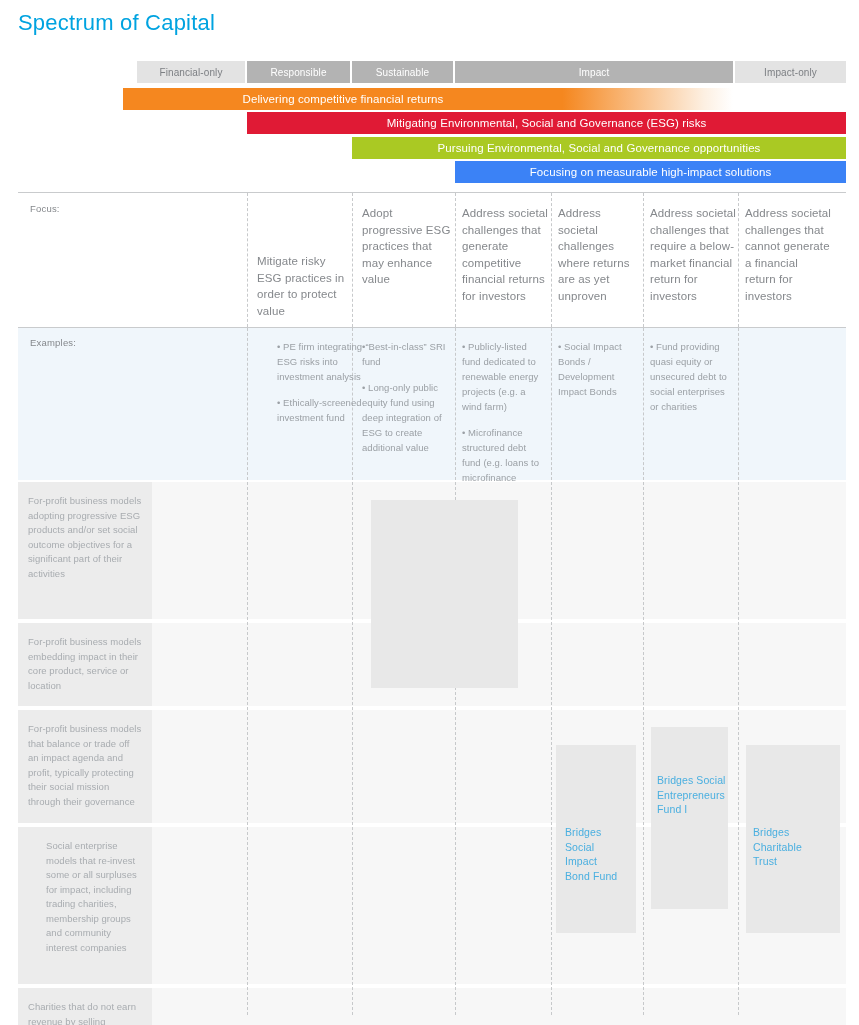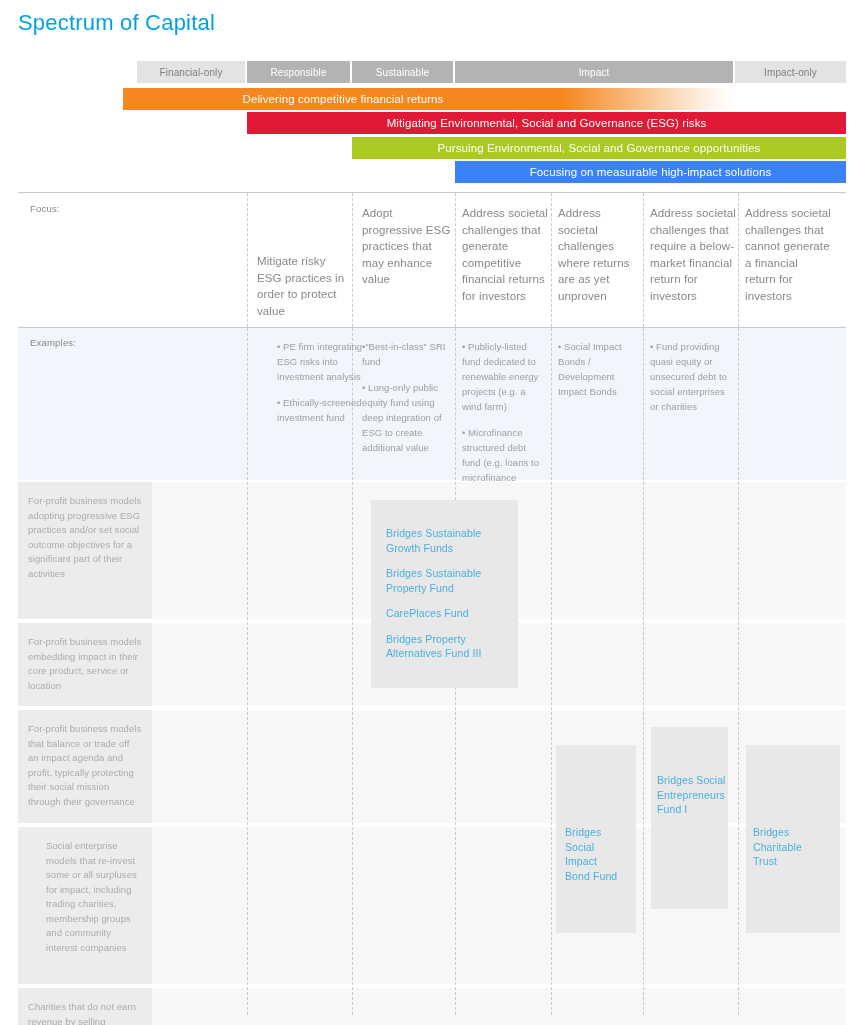--- a/index.html
+++ b/index.html
@@ -172,41 +172,35 @@
 </div>
 
 <div id="matrix">
 
   <div class="rowband" style="top:0px;height:137px;"></div>
   <div class="rowband" style="top:141px;height:83px;"></div>
   <div class="rowband" style="top:228px;height:113px;"></div>
   <div class="rowband" style="top:345px;height:157px;"></div>
   <div class="rowband" style="top:506px;height:64px;"></div>
 
-  <div class="rowlabelbox" style="top:0px;height:137px;">For-profit business models adopting progressive ESG practices and/or set social outcome objectives for a significant part of their activities</div>
+  <div class="rowlabelbox" style="top:0px;height:137px;">For-profit business models adopting progressive ESG products and/or set social outcome objectives for a significant part of their activities</div>
   <div class="rowlabelbox" style="top:141px;height:83px;">For-profit business models embedding impact in their core product, service or location</div>
   <div class="rowlabelbox" style="top:228px;height:113px;">For-profit business models that balance or trade off an impact agenda and profit, typically protecting their social mission through their governance</div>
   <div class="rowlabelbox" style="top:345px;height:157px;padding-left:28px;">Social enterprise models that re-invest some or all surpluses for impact, including trading charities, membership groups and community interest companies</div>
   <div class="rowlabelbox" style="top:506px;height:64px;">Charities that do not earn revenue by selling products or services</div>
 
   <div class="vguide" style="left:229px;top:0px;height:533px;"></div>
   <div class="vguide" style="left:334px;top:0px;height:533px;"></div>
   <div class="vguide" style="left:437px;top:0px;height:533px;"></div>
   <div class="vguide" style="left:533px;top:0px;height:533px;"></div>
   <div class="vguide" style="left:625px;top:0px;height:533px;"></div>
   <div class="vguide" style="left:720px;top:0px;height:533px;"></div>
 
   <div class="fundbox" style="left:353px;top:18px;width:147px;height:188px;"></div>
   <div class="fundbox" style="left:538px;top:263px;width:80px;height:188px;"></div>
   <div class="fundbox" style="left:633px;top:245px;width:77px;height:182px;"></div>
   <div class="fundbox" style="left:728px;top:263px;width:94px;height:188px;"></div>
 
-  <div class="fundtext" style="left:368px;top:44px;width:125px;">
-    <div class="fund">Bridges Sustainable Growth Funds</div>
-    <div class="fund">Bridges Sustainable Property Fund</div>
-    <div class="fund">CarePlaces Fund</div>
-    <div class="fund">Bridges Property Alternatives Fund III</div>
-  </div>
 
   <div class="fundtext" style="left:547px;top:343px;width:60px;">Bridges Social Impact Bond Fund</div>
   <div class="fundtext" style="left:639px;top:291px;width:70px;">Bridges Social Entrepreneurs Fund I</div>
   <div class="fundtext" style="left:735px;top:343px;width:66px;">Bridges Charitable Trust</div>
 </div>
 
 </body></html>

